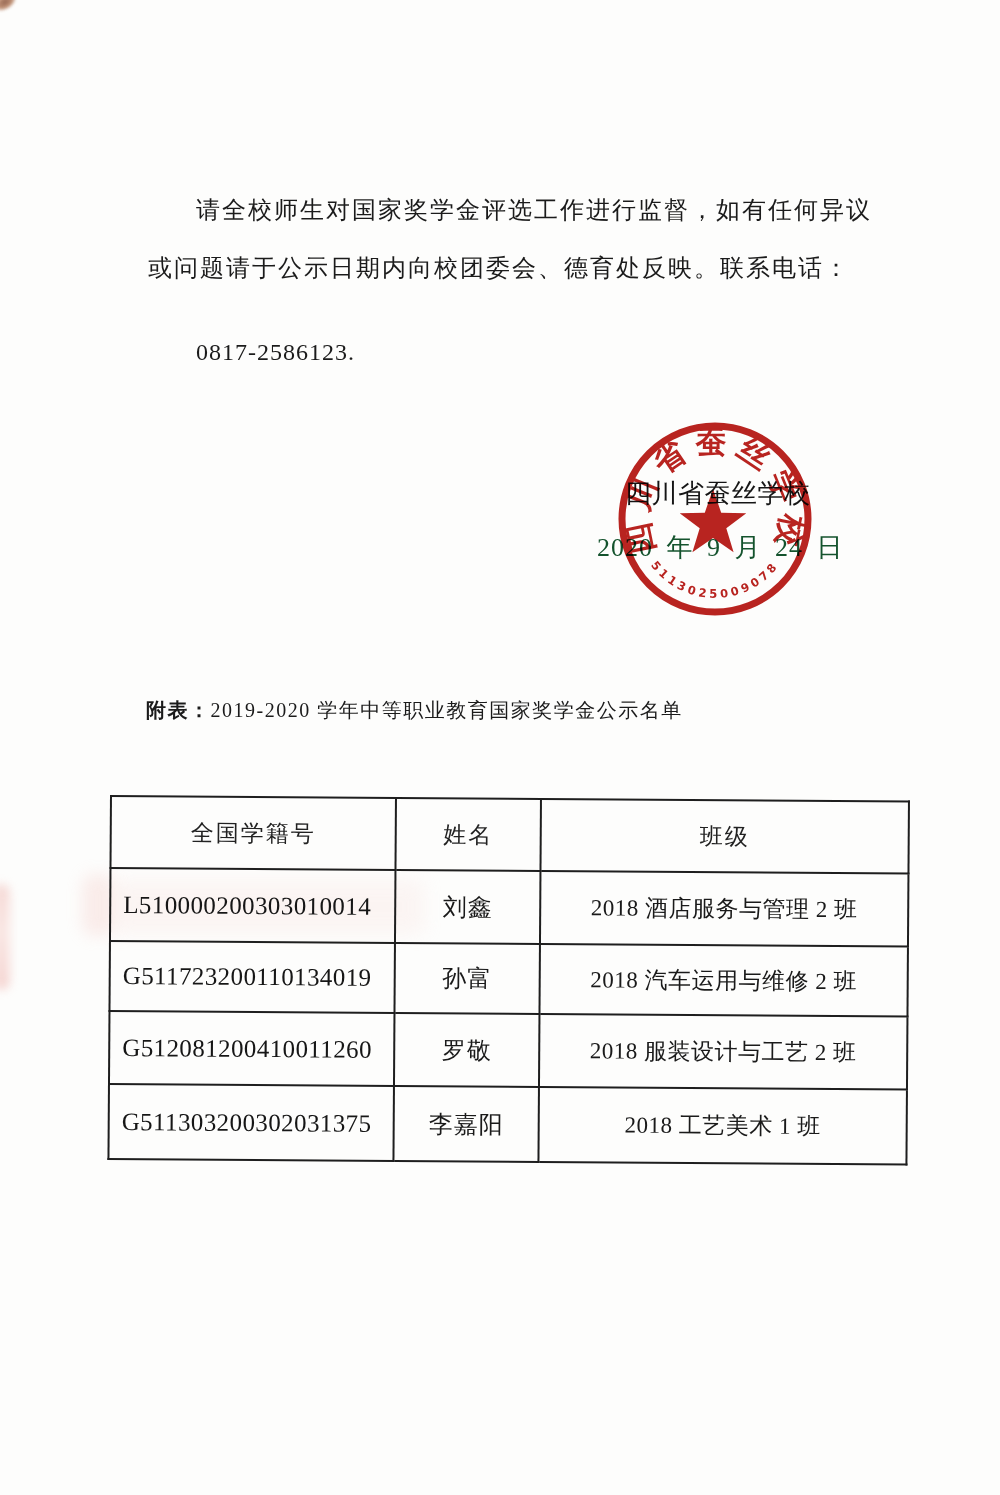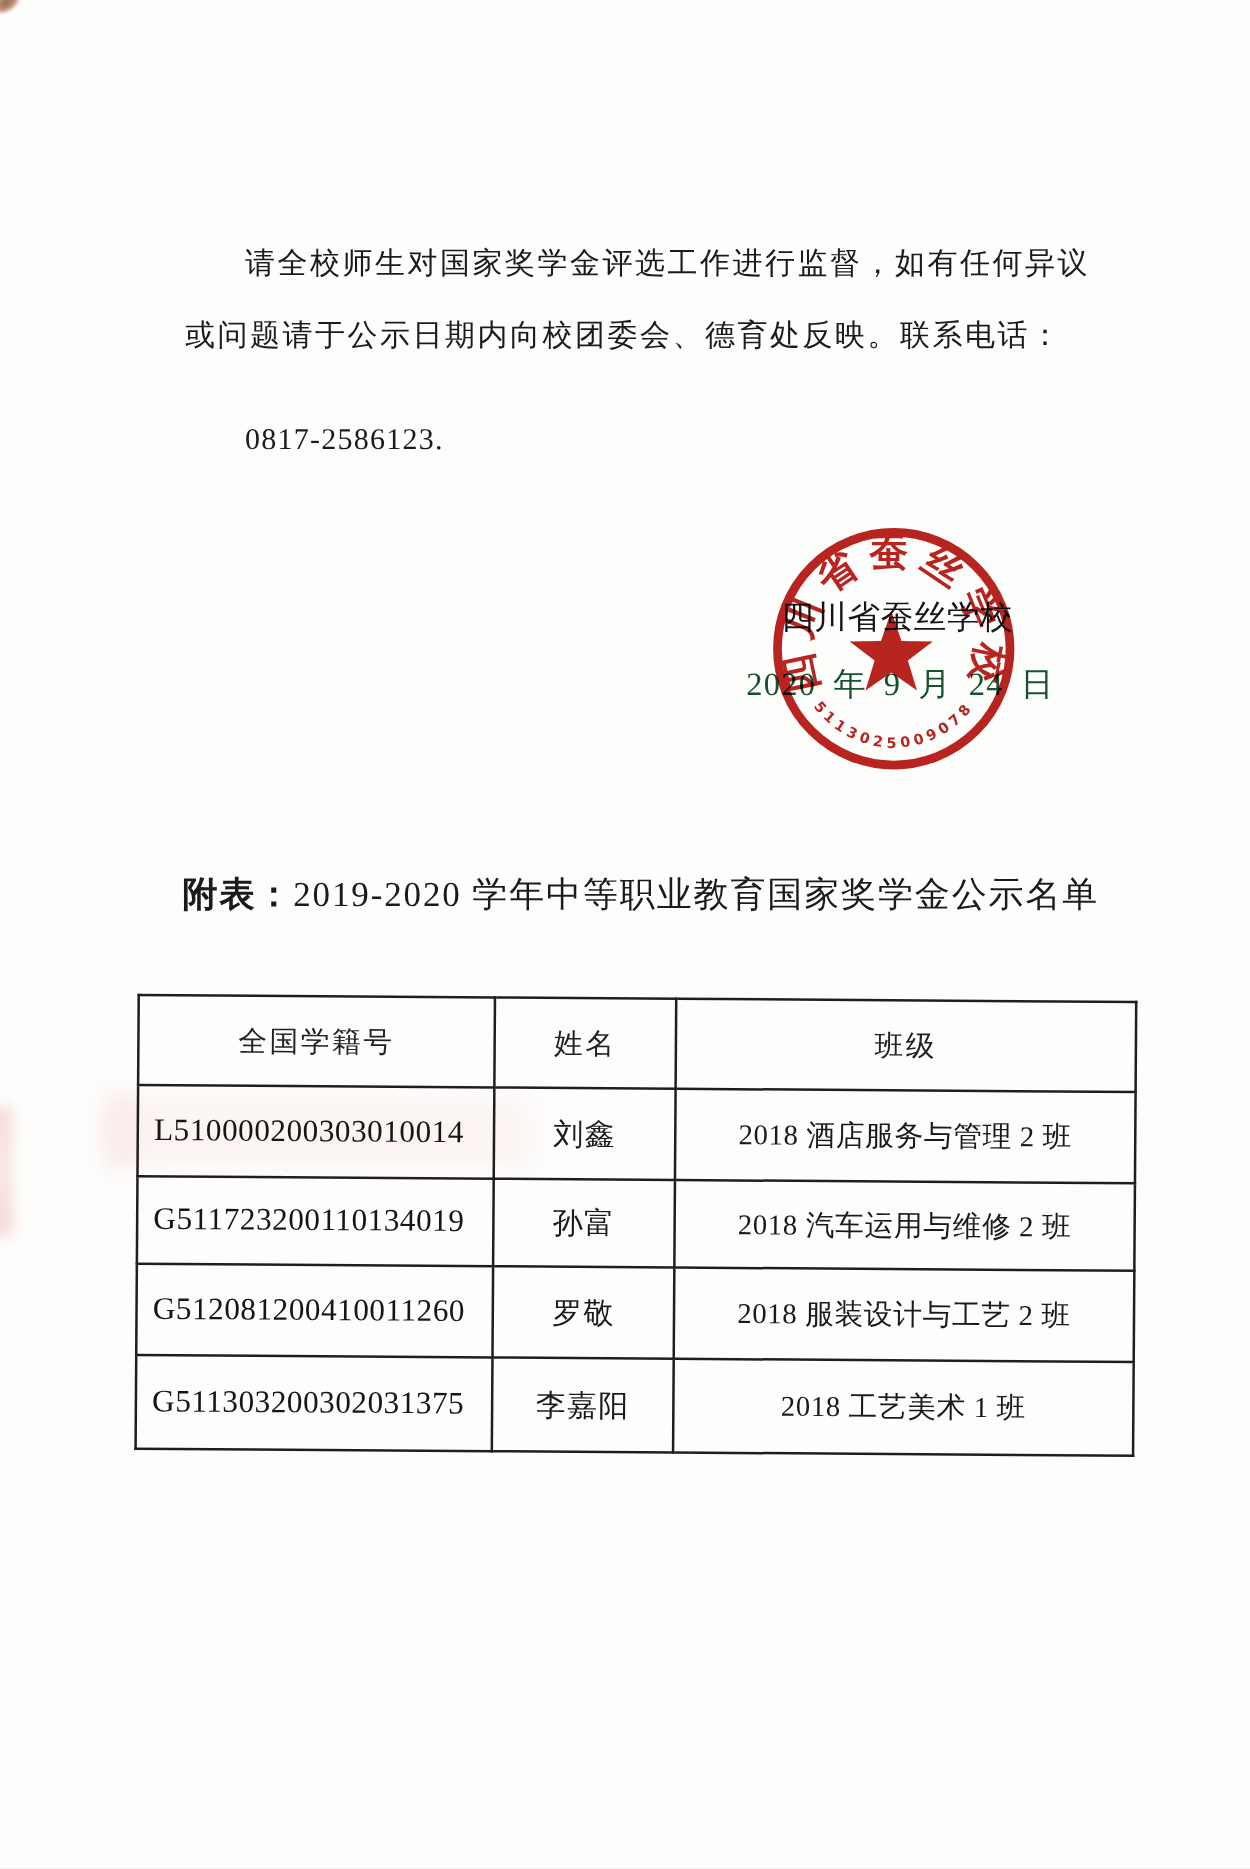--- a/index.html
+++ b/index.html
@@ -41,21 +41,21 @@
     z-index:3;
     mix-blend-mode:multiply;
     opacity:0.93;
   }
   .seal-ring-text{font-family:"Liberation Serif","DejaVu Serif",serif;font-size:31px;letter-spacing:8px;font-weight:bold;}
   .seal-serial{font-family:"DejaVu Sans","Liberation Sans",sans-serif;font-size:11.5px;letter-spacing:3.5px;font-weight:bold;}
 
   
   .attachment-heading{
     position:absolute;left:146px;top:697px;
-    font-size:28px;letter-spacing:1.5px;white-space:nowrap;
+    font-size:20px;letter-spacing:1.5px;white-space:nowrap;
   }
   .attachment-heading .label{font-weight:bold;}
 
   
   .roster-table{
     position:absolute;left:110px;top:795px;
     width:798px;
     border-collapse:collapse;
     table-layout:fixed;
     transform:rotate(0.4deg);

